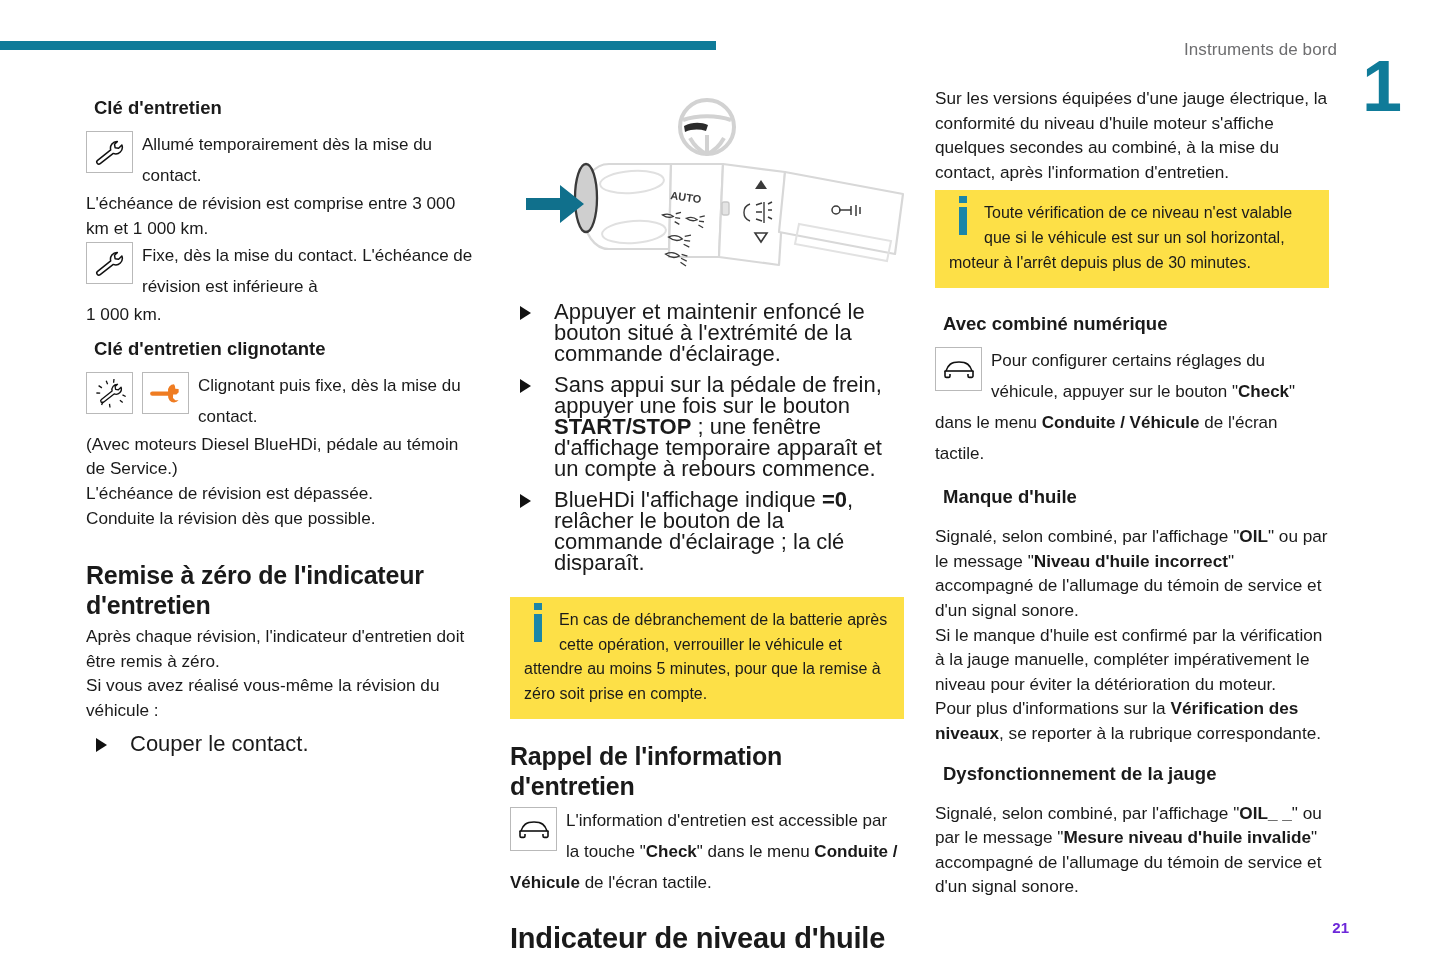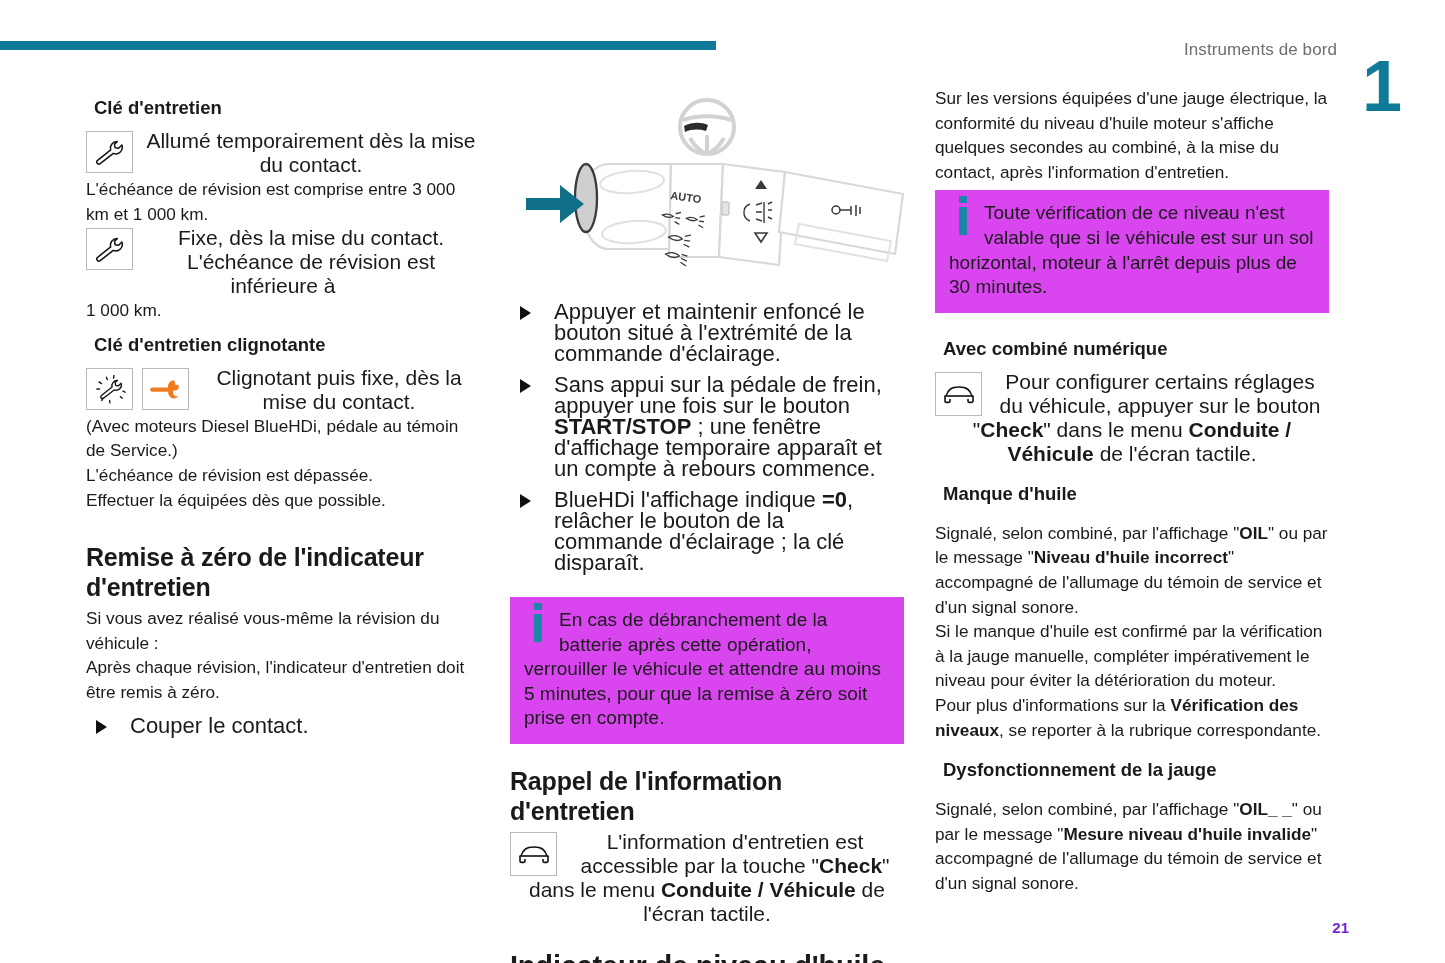--- a/index.html
+++ b/index.html
@@ -101,45 +101,44 @@
     top: 5px;
     width: 0;
     height: 0;
     border-left: 11px solid #111;
     border-top: 7px solid transparent;
     border-bottom: 7px solid transparent;
   }
 
   
   .iconpara {
-    font-size: 21px;
-    line-height: 24px;
-    text-align: center;
+    font-size: 17px;
+    line-height: 31px;
   }
   .iconbox {
     float: left;
     width: 47px;
     height: 42px;
     border: 1px solid #b9b9b9;
     box-sizing: border-box;
     margin: 2px 9px 0 0;
     display: flex;
     align-items: center;
     justify-content: center;
   }
   .iconbox.tall { height: 44px; }
   .iconbox svg { display: block; }
   .clearfix::after { content: ""; display: block; clear: both; }
 
   
   .notebox {
-    background: #d946ef;
+    background: #fde047;
     padding: 11px 14px 13px 14px;
     box-sizing: border-box;
-    font-size: 19px;
+    font-size: 16px;
     line-height: 24.6px;
   }
   .notebox .ibar {
     float: left;
     width: 8px;
     height: 28px;
     background: #1b86a8;
     margin: 6px 17px 0 10px;
     position: relative;
   }
@@ -208,27 +207,27 @@
     <span class="iconbox">
       <svg width="33" height="22" viewBox="0 0 33 22">
         <path d="M25 2.2a6 6 0 0 0-5.9 7.2H3.3a2.2 2.2 0 0 0 0 4.4h15.8A6 6 0 0 0 25 20.4a6 6 0 0 0 4.6-2.1l-3.3-.1-2.3-2.3.1-3.3 3.3-.1 2.3-2.3-.1-3.3-3.3-.1A6 6 0 0 0 25 2.2z" fill="#ef7c22"></path>
       </svg>
     </span>
     <span>Clignotant puis fixe, dès la mise du contact.</span>
   </div>
 
   <p>(Avec moteurs Diesel BlueHDi, pédale au témoin de Service.)</p>
   <p>L'échéance de révision est dépassée.</p>
-  <p>Effectuer la équipées dès que possible.</p>
+  <p>Conduite la révision dès que possible.</p>
 
   <div class="gap-xl"></div>
   <div class="h1">Remise à zéro de l'indicateur d'entretien</div>
 
+  <p>Après chaque révision, l'indicateur d'entretien doit être remis à zéro.</p>
   <p>Si vous avez réalisé vous-même la révision du véhicule :</p>
-  <p>Après chaque révision, l'indicateur d'entretien doit être remis à zéro.</p>
 
   <div class="bullet">
     <span class="tri"></span>
     <span>Couper le contact.</span>
   </div>
 </div>
 
 <div class="col" id="col2">
 
   <div class="figure">

